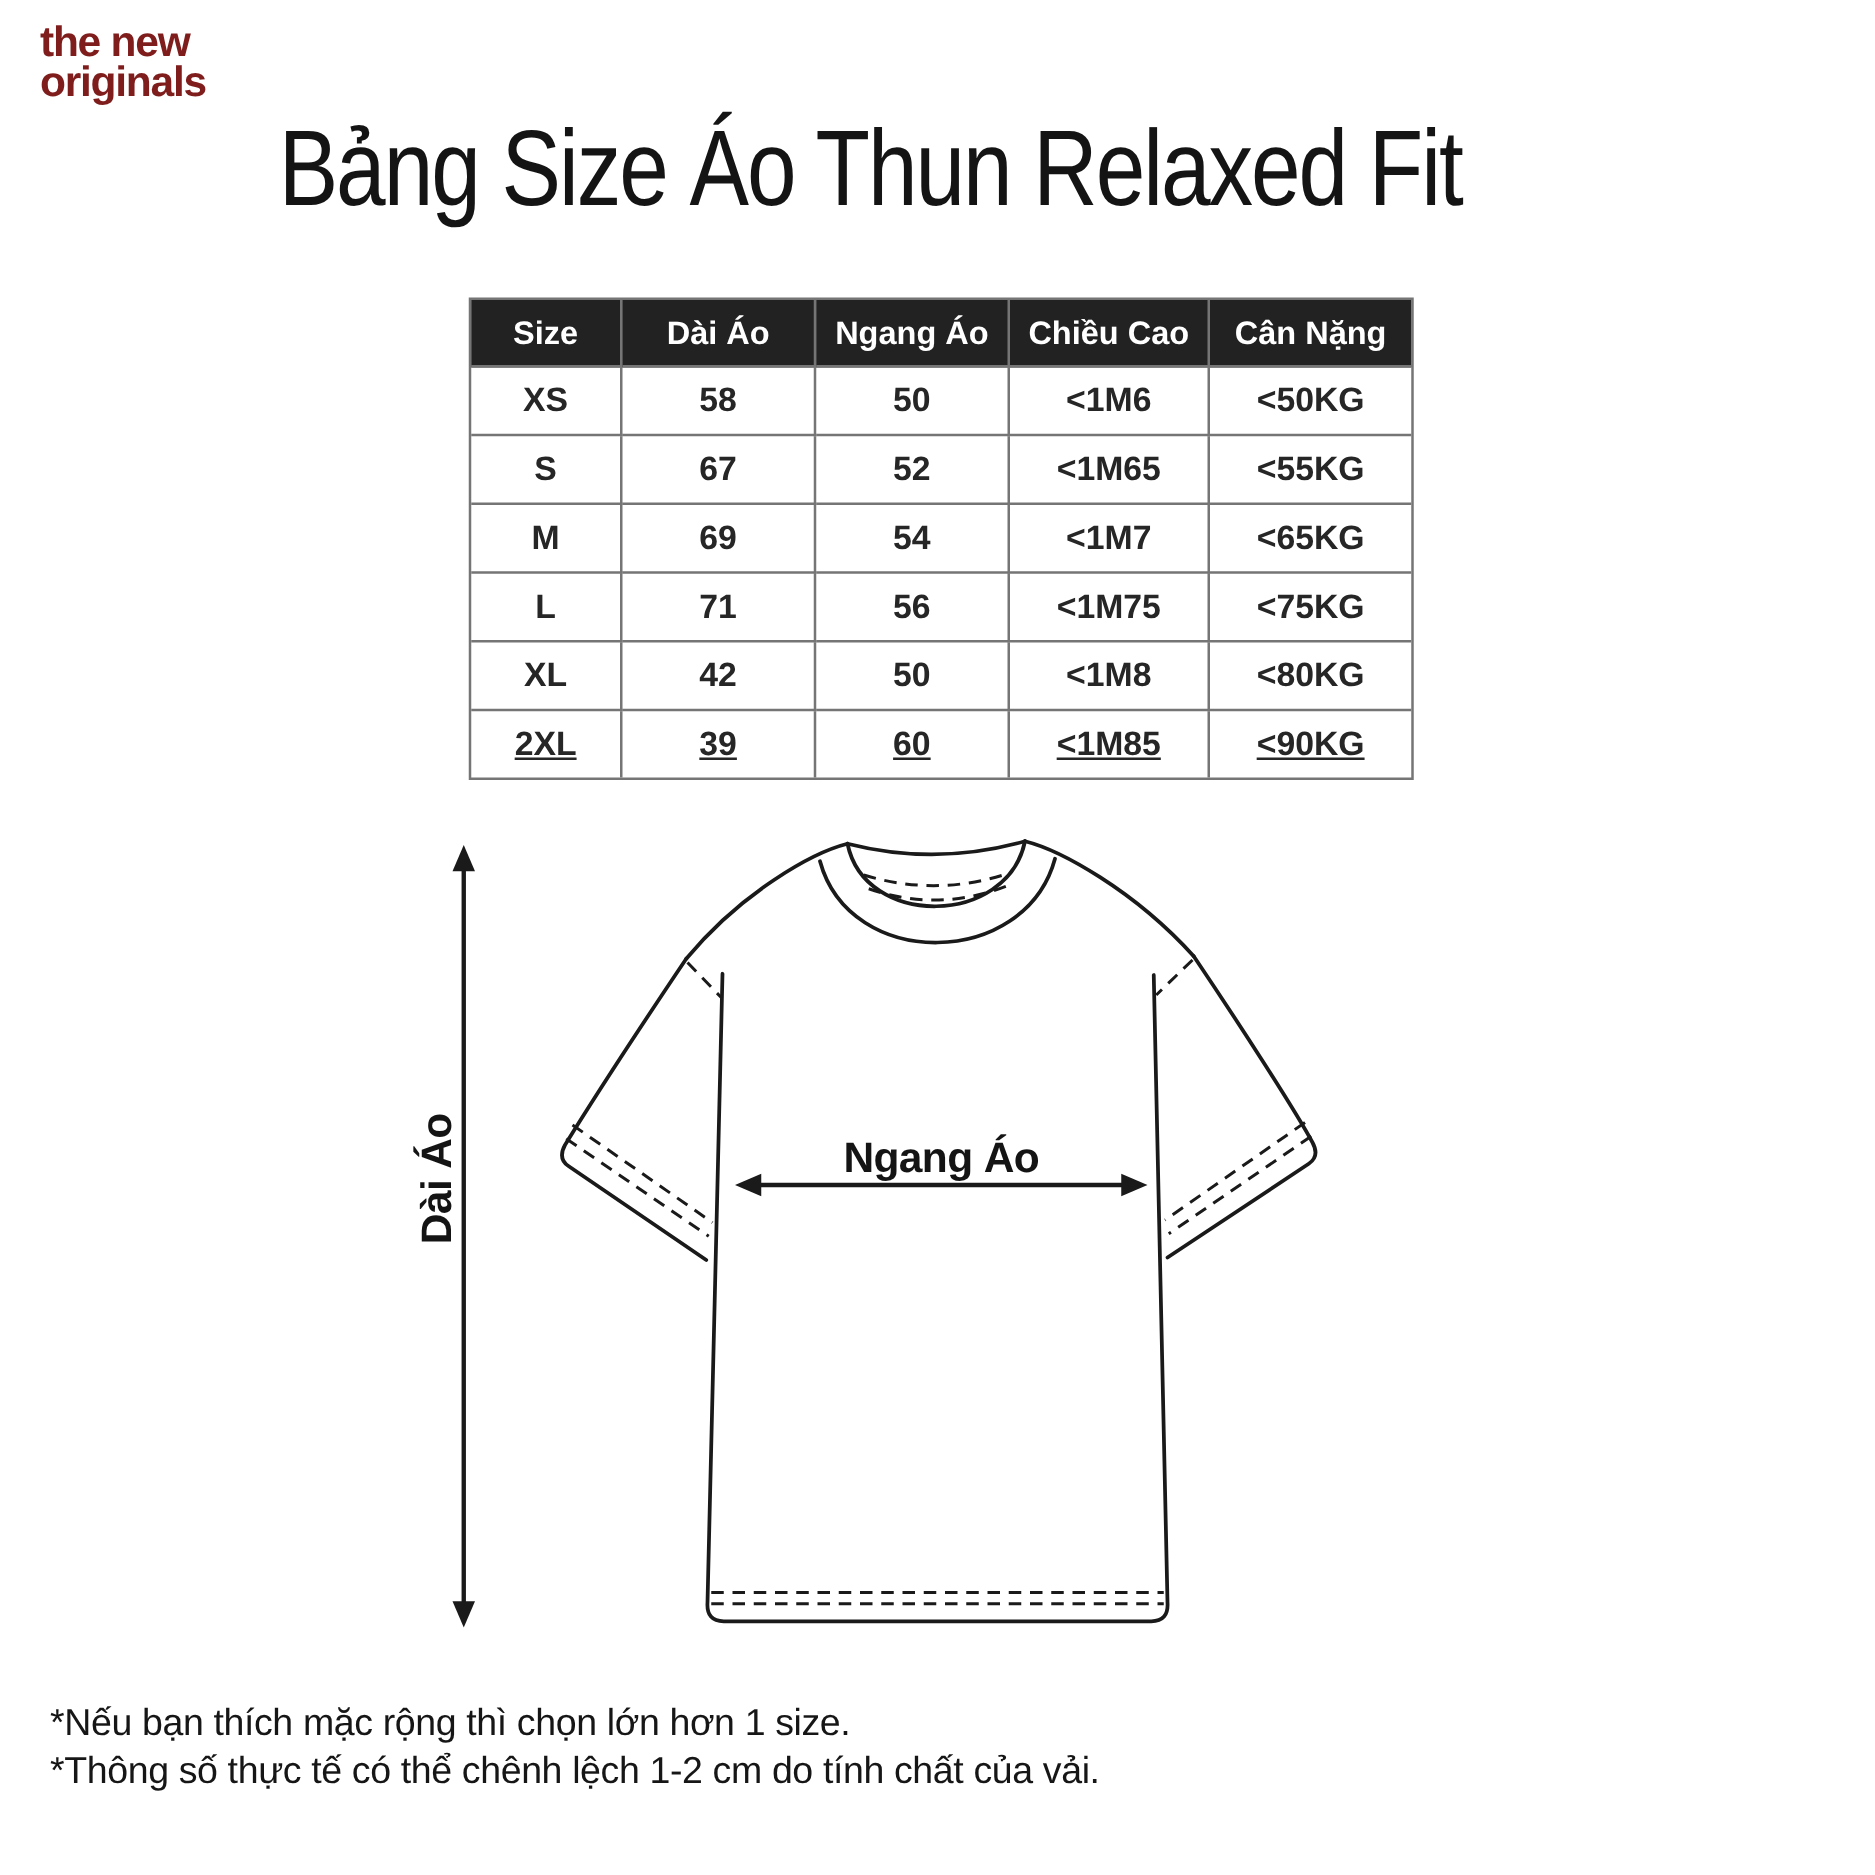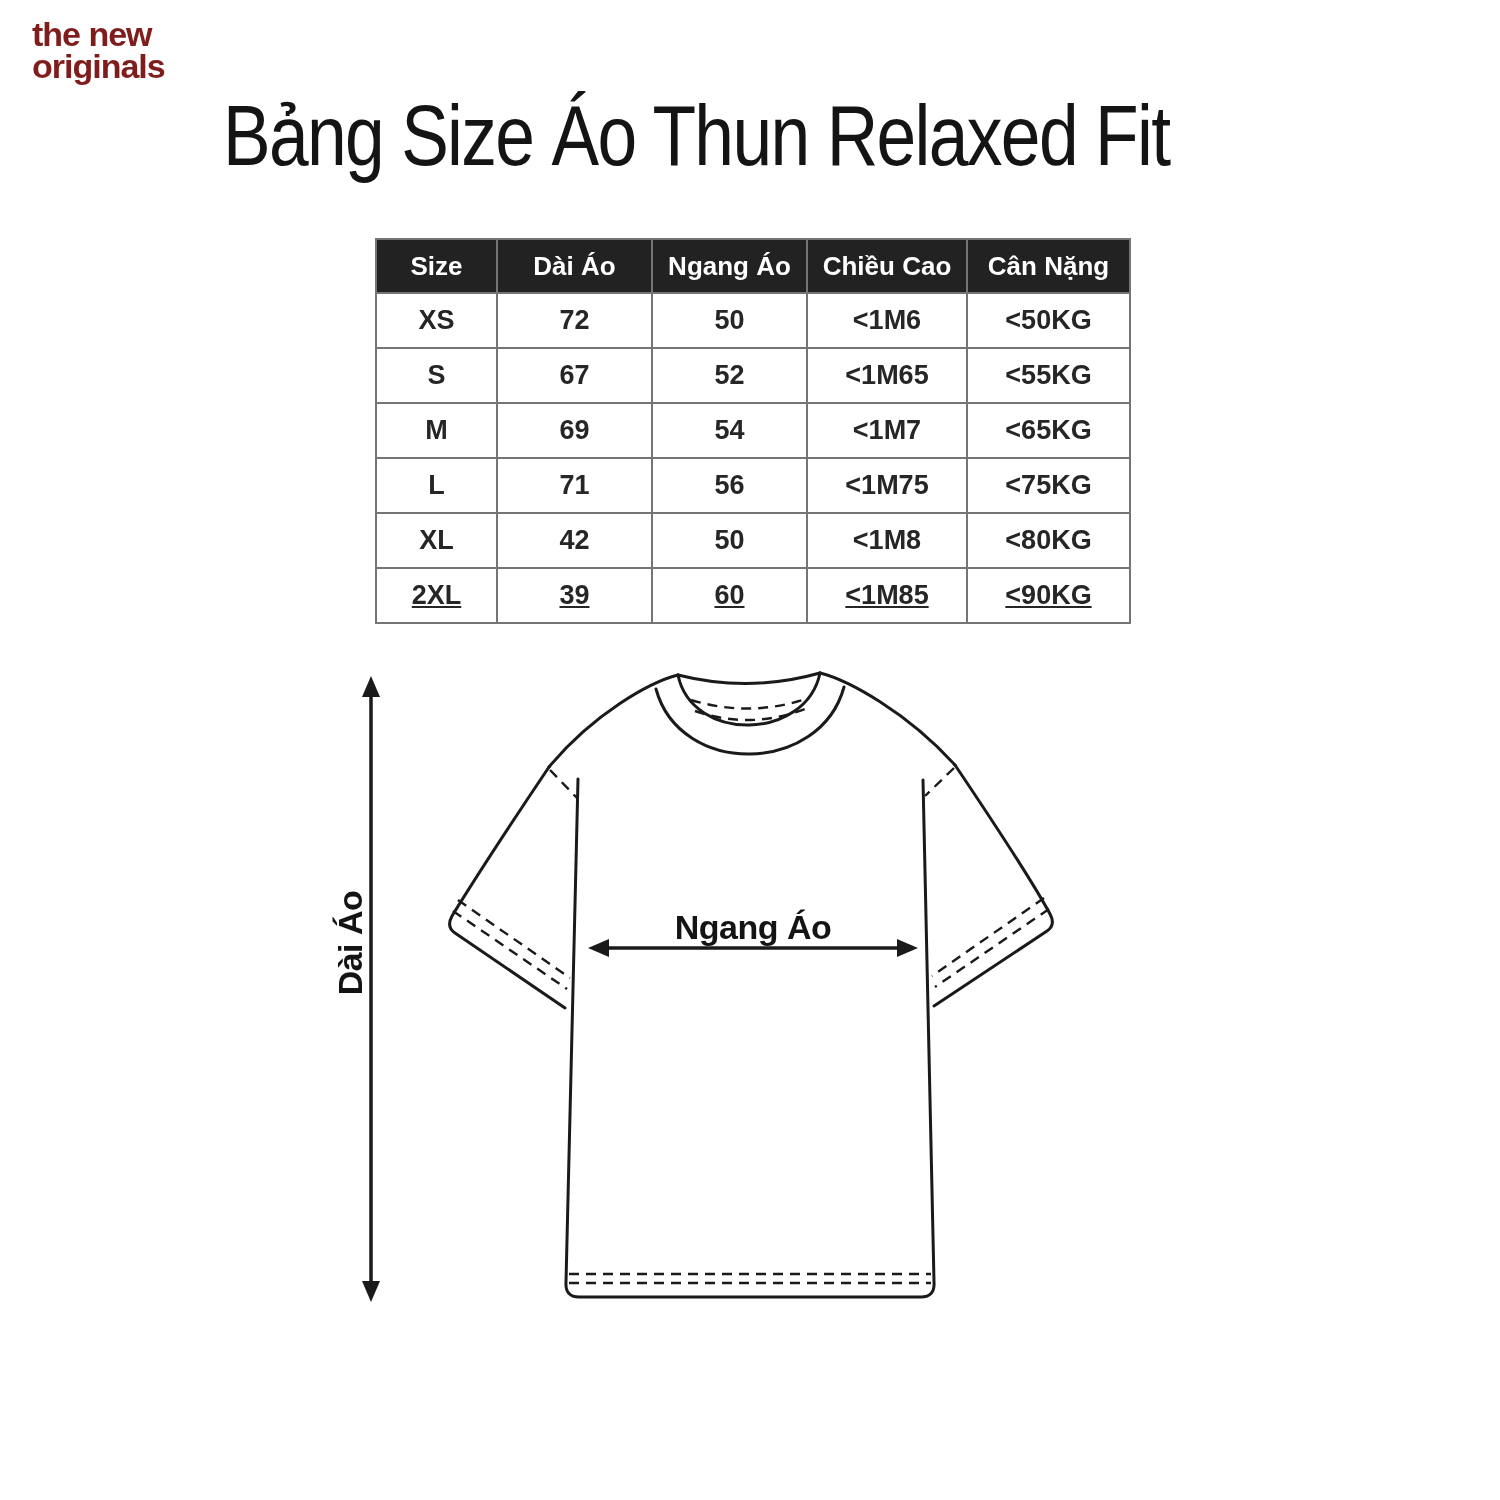--- a/index.html
+++ b/index.html
@@ -61,21 +61,21 @@
 </div>
 
 <div class="size-table">
   <div class="cell hdr">Size</div>
   <div class="cell hdr">Dài Áo</div>
   <div class="cell hdr">Ngang Áo</div>
   <div class="cell hdr">Chiều Cao</div>
   <div class="cell hdr">Cân Nặng</div>
 
   <div class="cell">XS</div>
-  <div class="cell">72</div>
+  <div class="cell">58</div>
   <div class="cell">50</div>
   <div class="cell">&lt;1M6</div>
   <div class="cell">&lt;50KG</div>
 
   <div class="cell">S</div>
   <div class="cell">67</div>
   <div class="cell">52</div>
   <div class="cell">&lt;1M65</div>
   <div class="cell">&lt;55KG</div>
 
@@ -146,13 +146,15 @@
     <line x1="598" y1="948" x2="908" y2="948" stroke="#1a1a1a" stroke-width="3.5"></line>
     <polygon points="588,948 609,939 609,957" fill="#1a1a1a"></polygon>
     <polygon points="918,948 897,939 897,957" fill="#1a1a1a"></polygon>
   </g>
 </svg>
 
 <div class="measure-label label-length">Dài Áo</div>
 <div class="measure-label label-width">Ngang Áo</div>
 
 <div class="notes">
+  <p>*Nếu bạn thích mặc rộng thì chọn lớn hơn 1 size.</p>
+  <p>*Thông số thực tế có thể chênh lệch 1-2 cm do tính chất của vải.</p>
 </div>
 
 </body></html>

